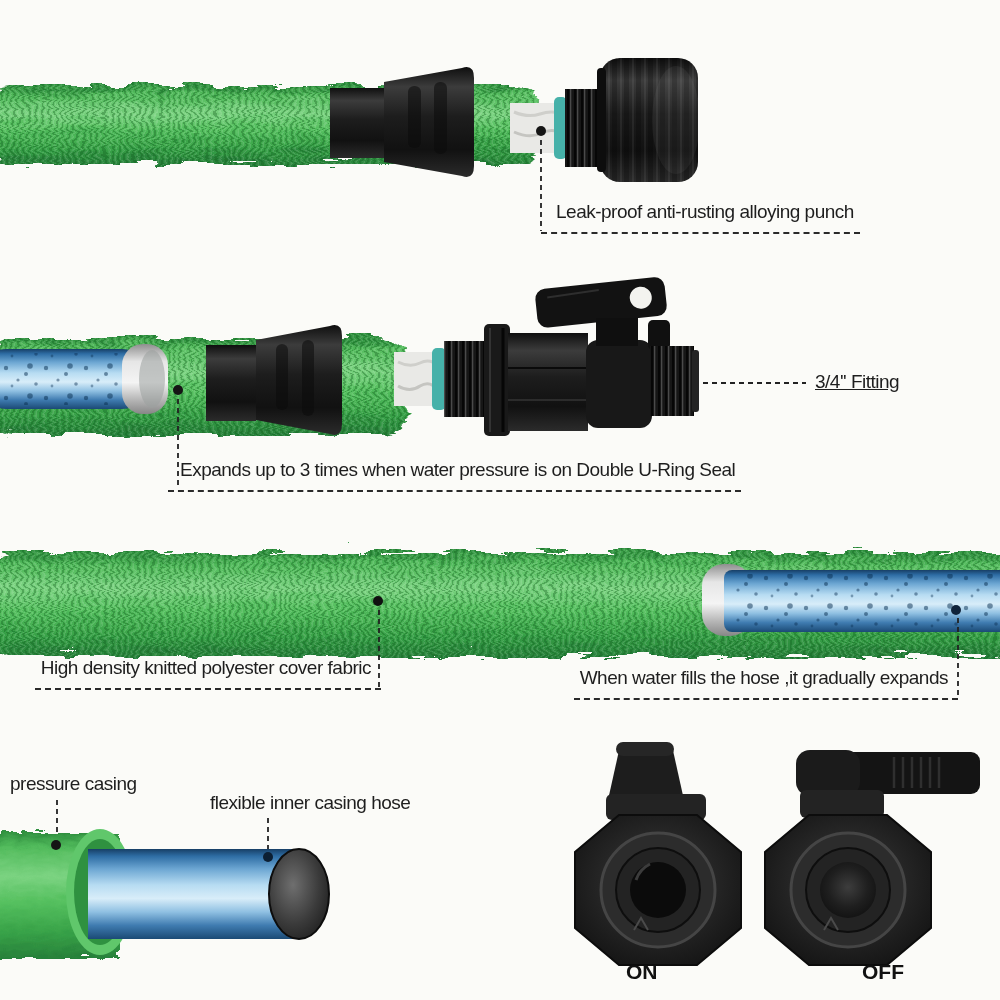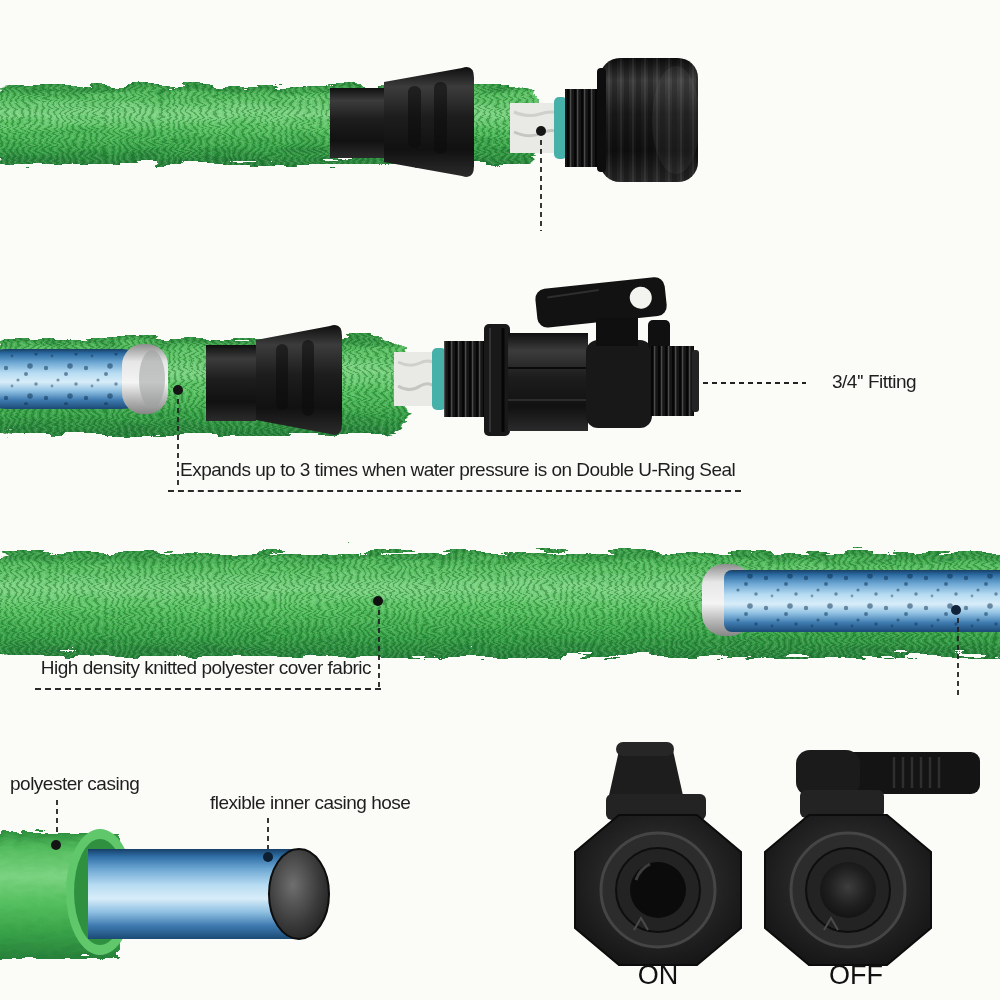--- a/index.html
+++ b/index.html
@@ -19,24 +19,23 @@
     line-height:24px;
     color:#1e1e1e;
     font-weight:400;
   }
   .underlined{
     border-bottom:2px dashed #2a2a2a;
     padding-bottom:8px;
   }
   .onoff{
     position:absolute;
-    font-size:27px;
-    font-weight:400;
+    font-size:21px;
+    font-weight:700;
     color:#111;
-    text-align:center;
     letter-spacing:0;
   }
 </style>
 </head>
 <body>
 
 <div id="stage">
 
   <svg id="art" viewBox="0 0 1000 1000" xmlns="http://www.w3.org/2000/svg">
     <defs>
@@ -271,29 +270,31 @@
       <rect x="796" y="750" width="64" height="46" rx="14" fill="#1b1b1b"></rect>
       <rect x="800" y="790" width="84" height="28" rx="6" fill="#232323"></rect>
       <polygon points="809,815 887,815 931,852 931,928 887,965 809,965 765,928 765,852" fill="url(#valveFace)" stroke="#0c0c0c" stroke-width="2"></polygon>
       <circle cx="848" cy="890" r="57" fill="#2c2c2c" stroke="#454545" stroke-width="3"></circle>
       <circle cx="848" cy="890" r="42" fill="#232323" stroke="#0e0e0e" stroke-width="2"></circle>
       <circle cx="848" cy="890" r="28" fill="url(#domeR)"></circle>
       <path d="M824,930 l7,-12 l7,12" stroke="#4a4a4a" stroke-width="2" fill="none"></path>
     </g>
   </svg>
 
-
-  <div class="callout" style="left:832px; top:370px;">3/4'' Fitting</div>
+  <div class="callout underlined" style="left:541px; top:200px; padding-left:15px; padding-right:6px;">Leak-proof anti-rusting alloying punch</div>
+
+  <div class="callout" style="left:815px; top:370px;text-decoration:underline;">3/4'' Fitting</div>
 
   <div class="callout underlined" style="left:168px; top:458px; padding-left:12px; padding-right:6px;">Expands up to 3 times when water pressure is on Double U-Ring Seal</div>
 
   <div class="callout underlined" style="right:619px; top:656px; padding-left:6px; padding-right:10px;margin-left:8px;">High density knitted polyester cover fabric</div>
 
-
-  <div class="callout" style="left:10px; top:772px;">polyester casing</div>
+  <div class="callout underlined" style="right:42px; top:666px; padding-left:6px; padding-right:10px;">When water fills the hose ,it gradually expands</div>
+
+  <div class="callout" style="left:10px; top:772px;">pressure casing</div>
 
   <div class="callout" style="left:210px; top:791px;">flexible inner casing hose</div>
 
   <div class="onoff" style="left:626px; top:960px; width:64px;">ON</div>
 
-  <div class="onoff" style="left:818px; top:960px; width:76px;">OFF</div>
+  <div class="onoff" style="left:862px; top:960px; width:76px;">OFF</div>
 
 </div>
 
 </body></html>

